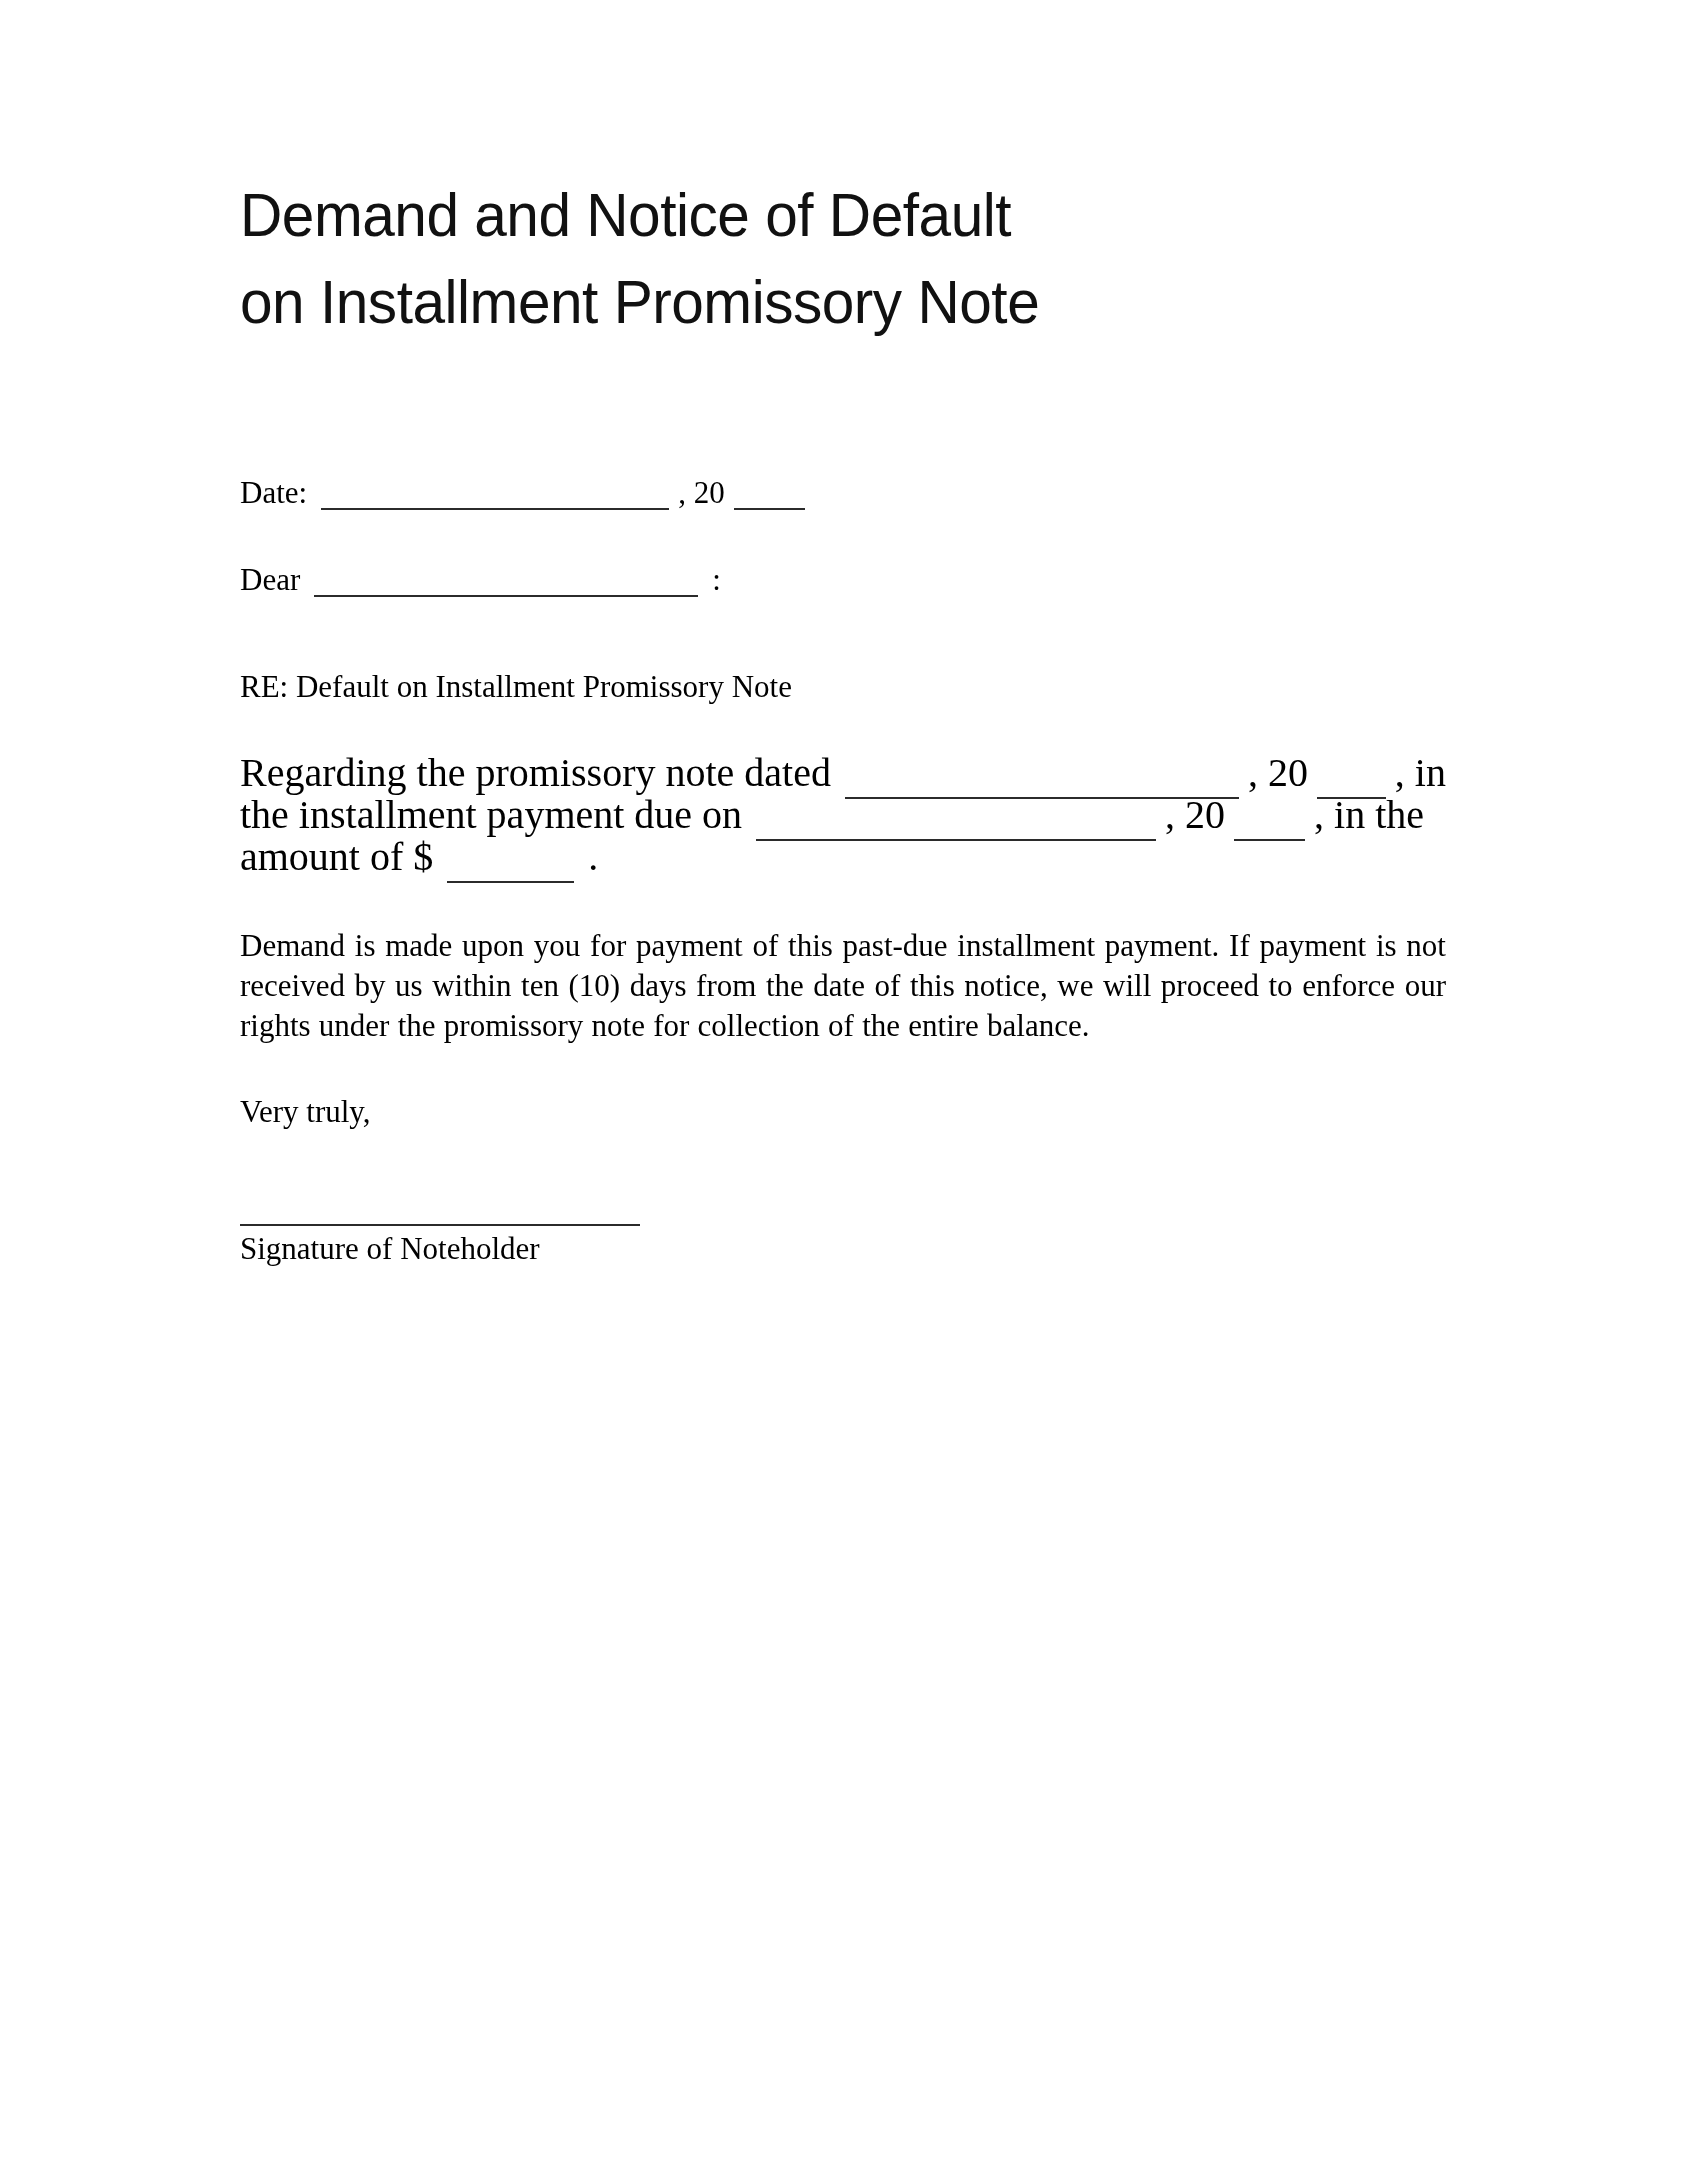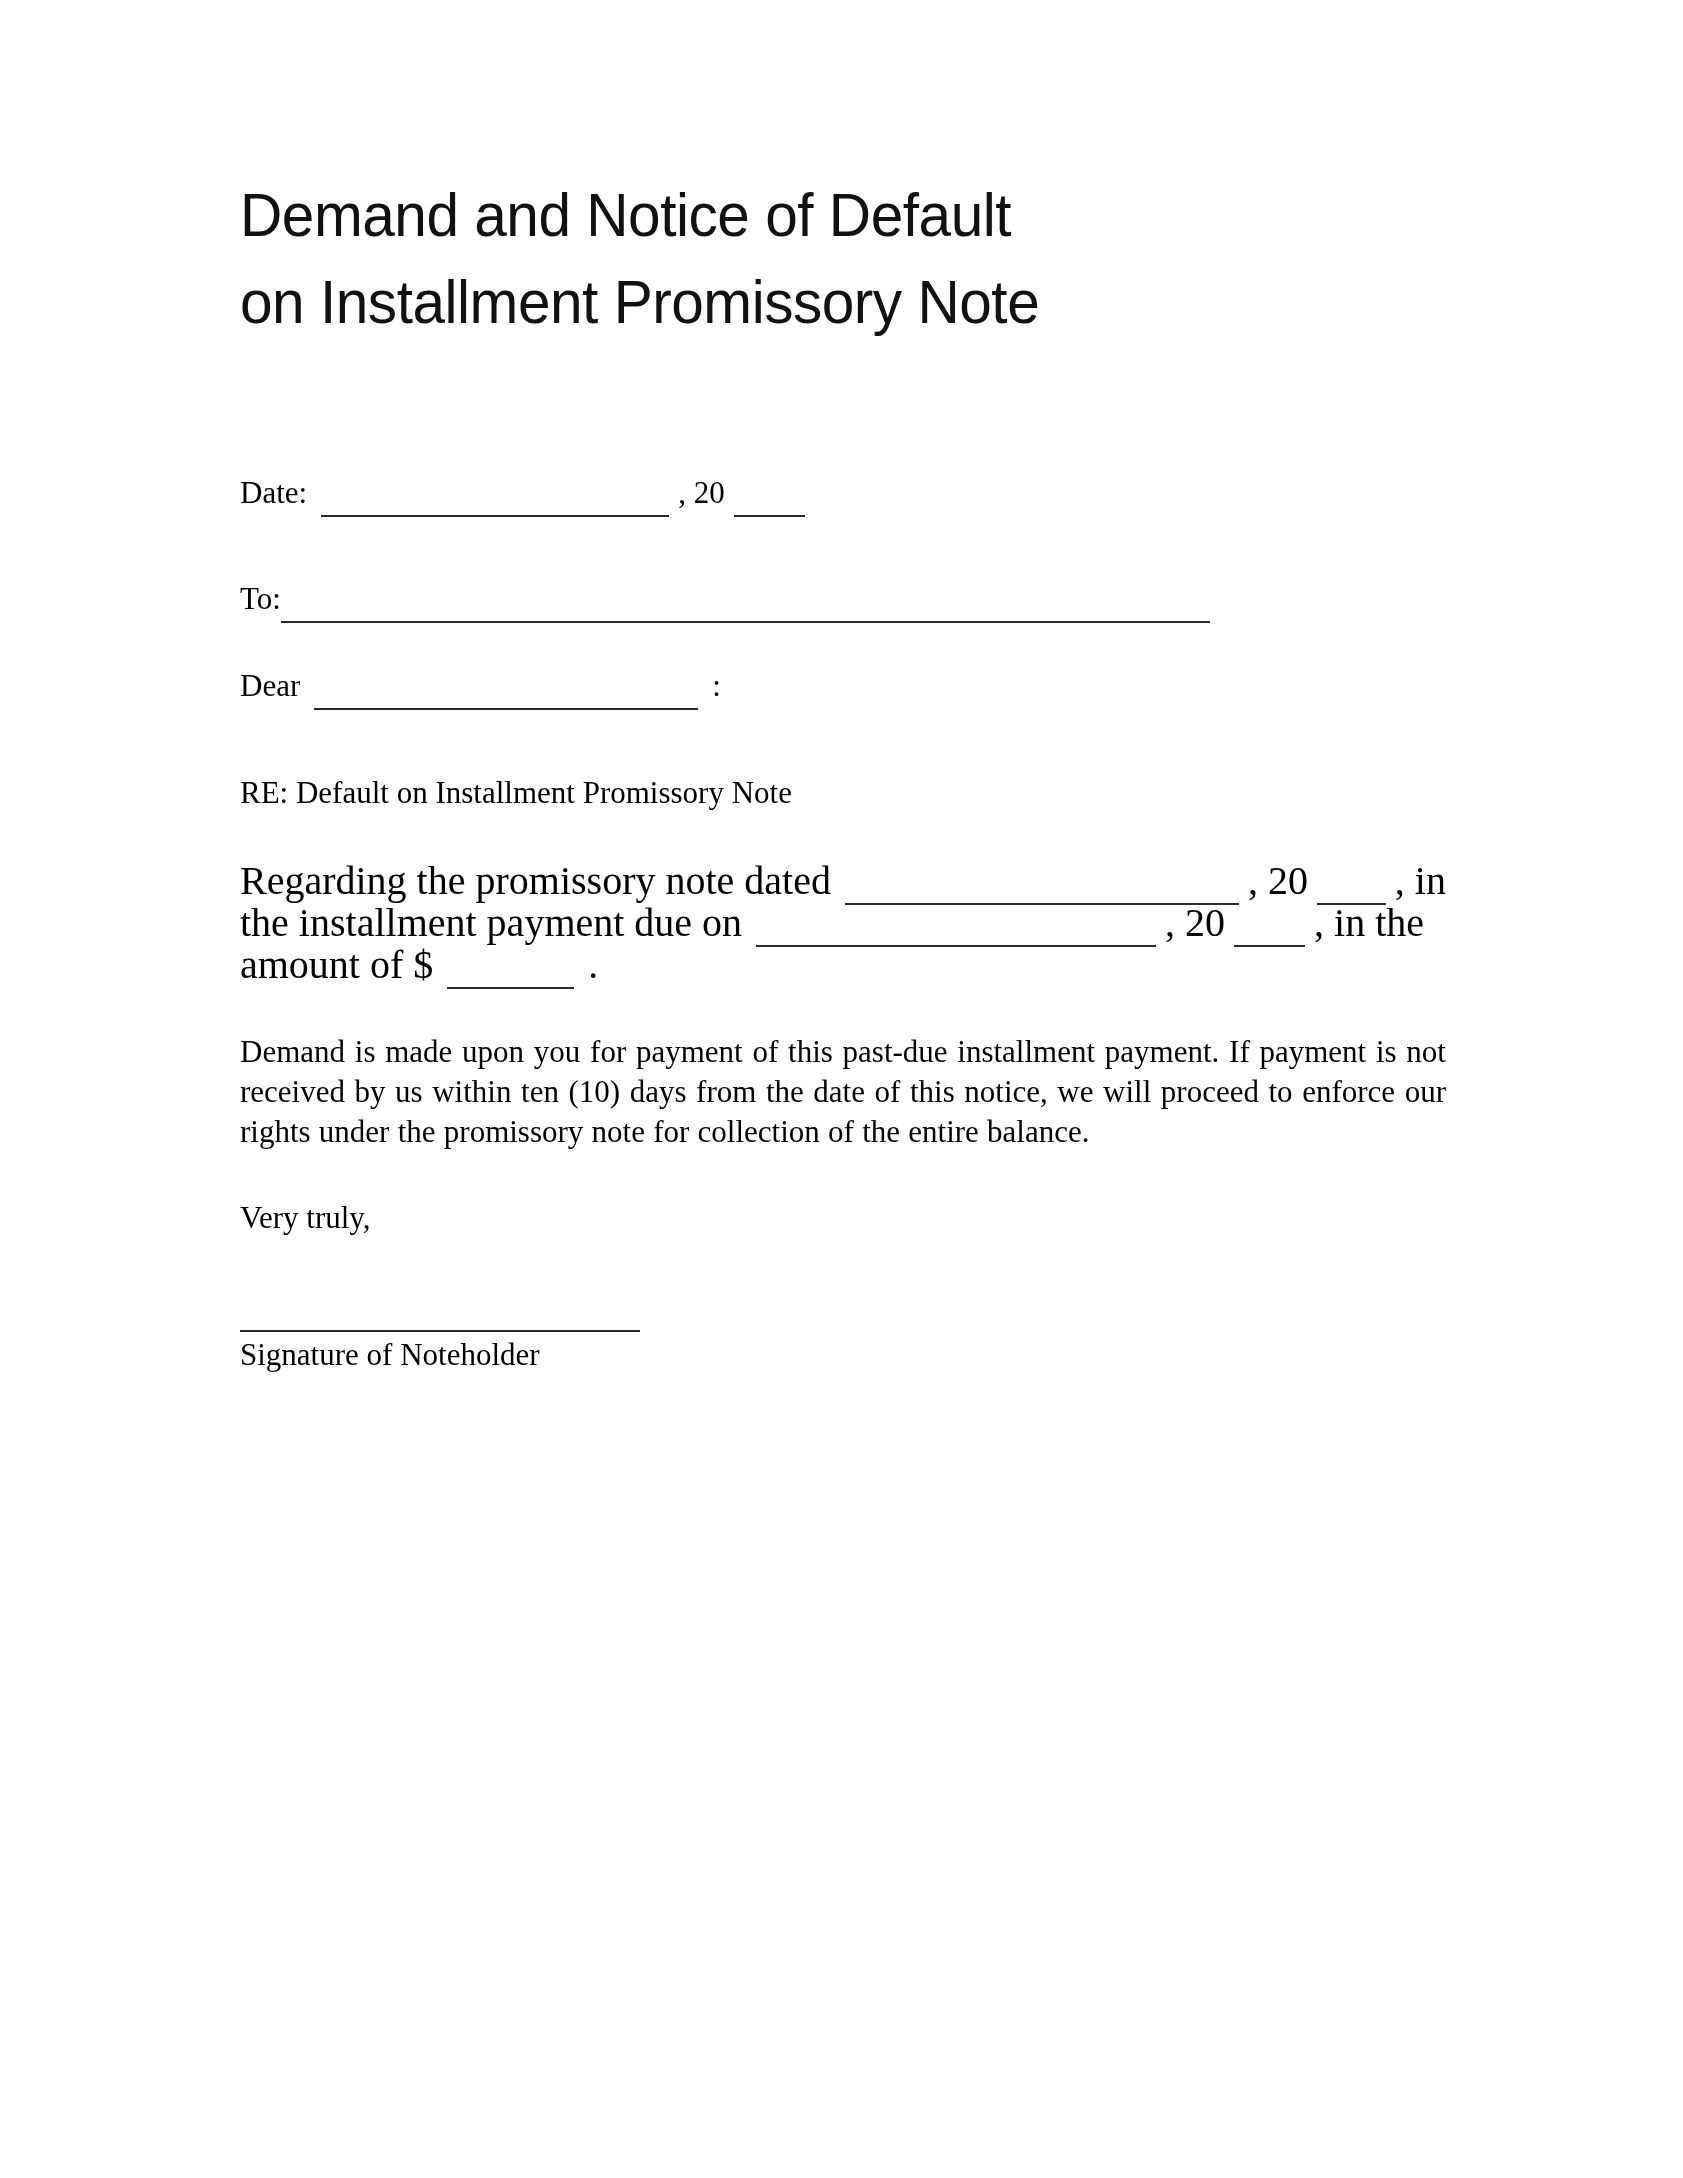--- a/index.html
+++ b/index.html
@@ -48,21 +48,21 @@
   }
 
   
   .body-block {
     font-size: 31px;
     line-height: 40px;
   }
 
   .line-row {
     display: flex;
-    align-items: flex-end;
+    align-items: flex-start;
     white-space: nowrap;
   }
 
   
   .blank {
     display: inline-block;
     border-bottom: 2px solid #2b2b2b;
     height: 1em;
     vertical-align: baseline;
     position: relative;
@@ -130,24 +130,20 @@
     <div class="body-block s-date line-row">
       <span>Date:</span>
       <span class="gap-md"></span>
       <span class="blank b-date"></span>
       <span class="gap-sm"></span>
       <span>, 20</span>
       <span class="gap-sm"></span>
       <span class="blank b-year"></span>
     </div>
 
-    <div class="body-block s-to line-row">
-      <span>To:</span>
-      <span class="blank b-to"></span>
-    </div>
 
     <div class="body-block s-dear line-row">
       <span>Dear</span>
       <span class="gap-md"></span>
       <span class="blank b-dear"></span>
       <span class="gap-md"></span>
       <span>:</span>
     </div>
 
     <div class="body-block s-re">

